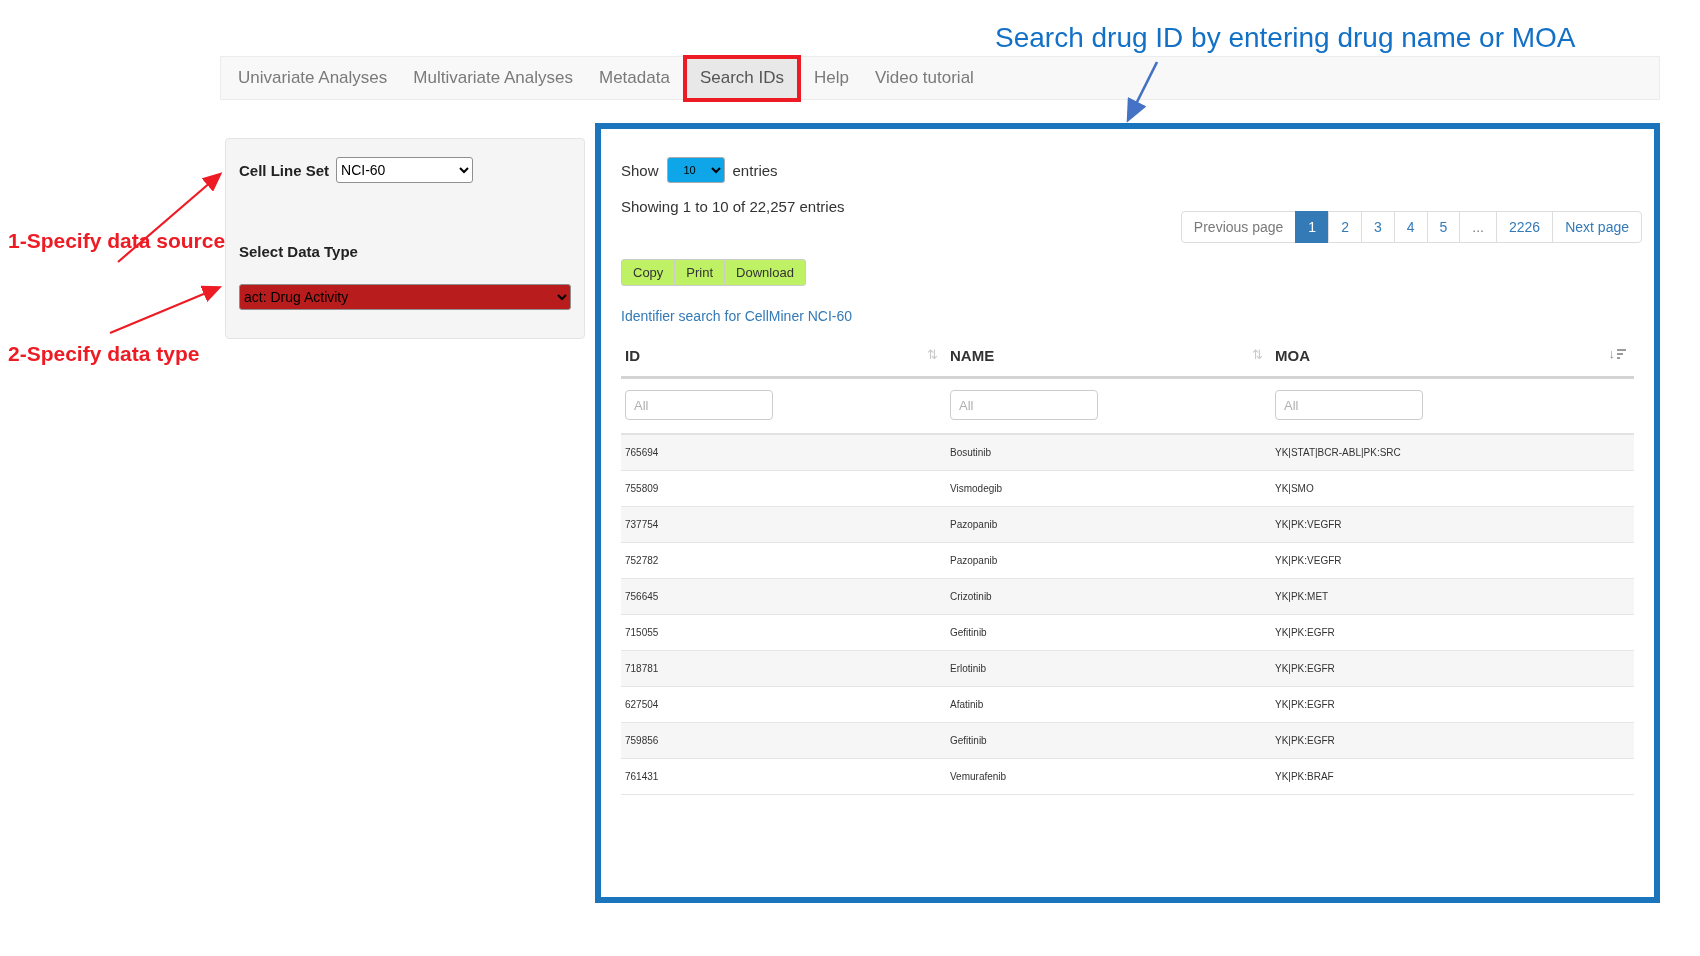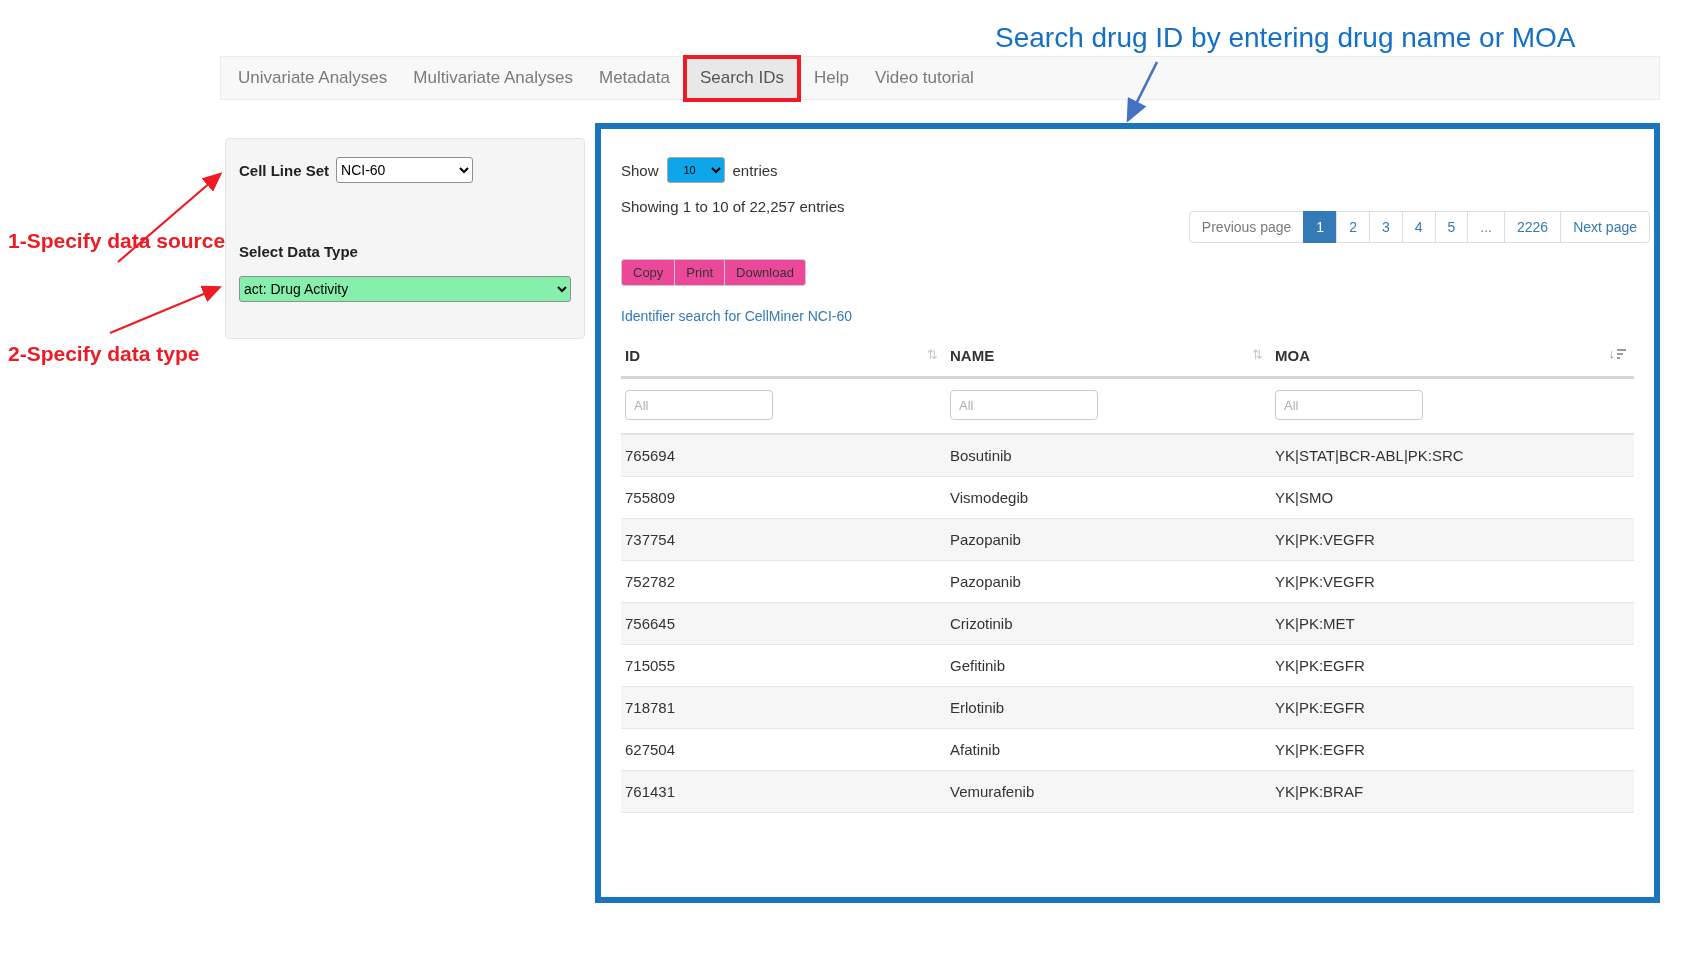--- a/index.html
+++ b/index.html
@@ -28,42 +28,42 @@
   .nav-item.active { background:#e8e8e8; border:4px solid #ed1c24; height:47px; color:#555; }
 
   
   .filter-panel { position:absolute; left:225px; top:138px; width:360px; height:201px;
     background:#f5f5f5; border:1px solid #e4e4e4; border-radius:4px; padding:18px 13px; z-index:4; }
   .filter-row { display:flex; align-items:center; }
   .field-label { font-size:15px; font-weight:700; color:#222; }
   .cls-select { width:137px; height:26px; margin-left:7px; font-size:14px;
     border:1px solid #8f8f8f; border-radius:3px; background:#fff; }
   .dt-label { margin-top:60px; display:block; }
-  .dt-select { width:100%; height:26px; margin-top:16px; font-size:14px;
-    border:1px solid #8f8f8f; border-radius:3px; background:#86efac; }
+  .dt-select { width:100%; height:26px; margin-top:24px; font-size:14px;
+    border:1px solid #8f8f8f; border-radius:3px; background:#b91c1c; }
 
   
   .results-panel { position:absolute; left:595px; top:123px; width:1065px; height:780px;
     border:6px solid #1b75bc; background:#ffffff; padding:28px 20px; z-index:4; }
   .show-row { display:flex; align-items:center; font-size:15px; color:#333; }
   .page-len-select { width:58px; height:26px; margin:0 8px; font-size:11px;
     border:1px solid #aaa; border-radius:3px; background:#0ea5e9; text-align:center; }
   .showing-text { margin-top:15px; font-size:15px; color:#333; }
 
-  .pagination { position:absolute; top:82px; right:4px; display:flex;align-items:center; }
+  .pagination { position:absolute; top:82px; right:12px; display:flex;align-items:center; }
   .page-btn { border:1px solid #ddd; margin-left:-1px; padding:7px 12px; font-size:14px;
     color:#337ab7; background:#fff; cursor:pointer; white-space:nowrap; }
   .page-btn:first-child { border-radius:4px 0 0 4px; margin-left:0; }
   .page-btn:last-child { border-radius:0 4px 4px 0; }
   .page-btn.muted { color:#7a7a7a; }
   .page-btn.active { background:#337ab7; border-color:#337ab7; color:#fff; }
 
   .export-group { margin-top:44px; display:flex; }
   .export-btn { border:1px solid #ccc; margin-left:-1px; padding:5px 11px; font-size:13px;
-    color:#333; background:#ec4899; cursor:pointer; }
+    color:#333; background:#bef264; cursor:pointer; }
   .export-btn:first-child { border-radius:3px 0 0 3px; margin-left:0; }
   .export-btn:last-child { border-radius:0 3px 3px 0; }
 
   .id-link { display:inline-block; margin-top:22px; font-size:14px; color:#337ab7;
     text-decoration:none; cursor:pointer; }
 
   
   table.results { margin-top:12px; width:100%; border-collapse:collapse; }
   table.results th { text-align:left; font-size:15px; font-weight:700; color:#333;
     padding:10px 8px 12px 4px; border-bottom:3px solid #d4d4d4; position:relative; }
@@ -78,21 +78,21 @@
   .sort-icon-active .bars i:nth-child(3){ width:3px; }
 
   tr.filter-row-tr td { padding:11px 4px 13px 4px; border-bottom:2px solid #e2e2e2; }
   .col-filter { width:148px; height:30px; border:1px solid #ccc; border-radius:4px;
     padding-left:8px; font-size:13px; color:#333; }
   .col-filter::placeholder { color:#b0b0b0; }
 
   tbody.data tr { border-top:1px solid #e6e6e6; }
   tbody.data tr:last-child { border-bottom:1px solid #e6e6e6; }
   tbody.data tr:nth-child(odd) { background:#f6f6f6; }
-  tbody.data td { padding:12px 4px; font-size:15px; color:#333;margin-top:8px; }
+  tbody.data td { padding:12px 4px; font-size:10px; color:#333;margin-top:8px; }
 </style>
 </head>
 <body>
 
 <div class="headline">Search drug ID by entering drug  name or MOA</div>
 
 <div class="step-note step1">1-Specify data source</div>
 <div class="step-note step2">2-Specify data type</div>
 
 <div class="navbar">
@@ -213,20 +213,25 @@
         <td>718781</td>
         <td>Erlotinib</td>
         <td>YK|PK:EGFR</td>
       </tr>
       <tr>
         <td>627504</td>
         <td>Afatinib</td>
         <td>YK|PK:EGFR</td>
       </tr>
       <tr>
+        <td>759856</td>
+        <td>Gefitinib</td>
+        <td>YK|PK:EGFR</td>
+      </tr>
+      <tr>
         <td>761431</td>
         <td>Vemurafenib</td>
         <td>YK|PK:BRAF</td>
       </tr>
     </tbody>
   </table>
 </div>
 
 <svg id="arrow-overlay" viewBox="0 0 1700 956">
   <defs>

